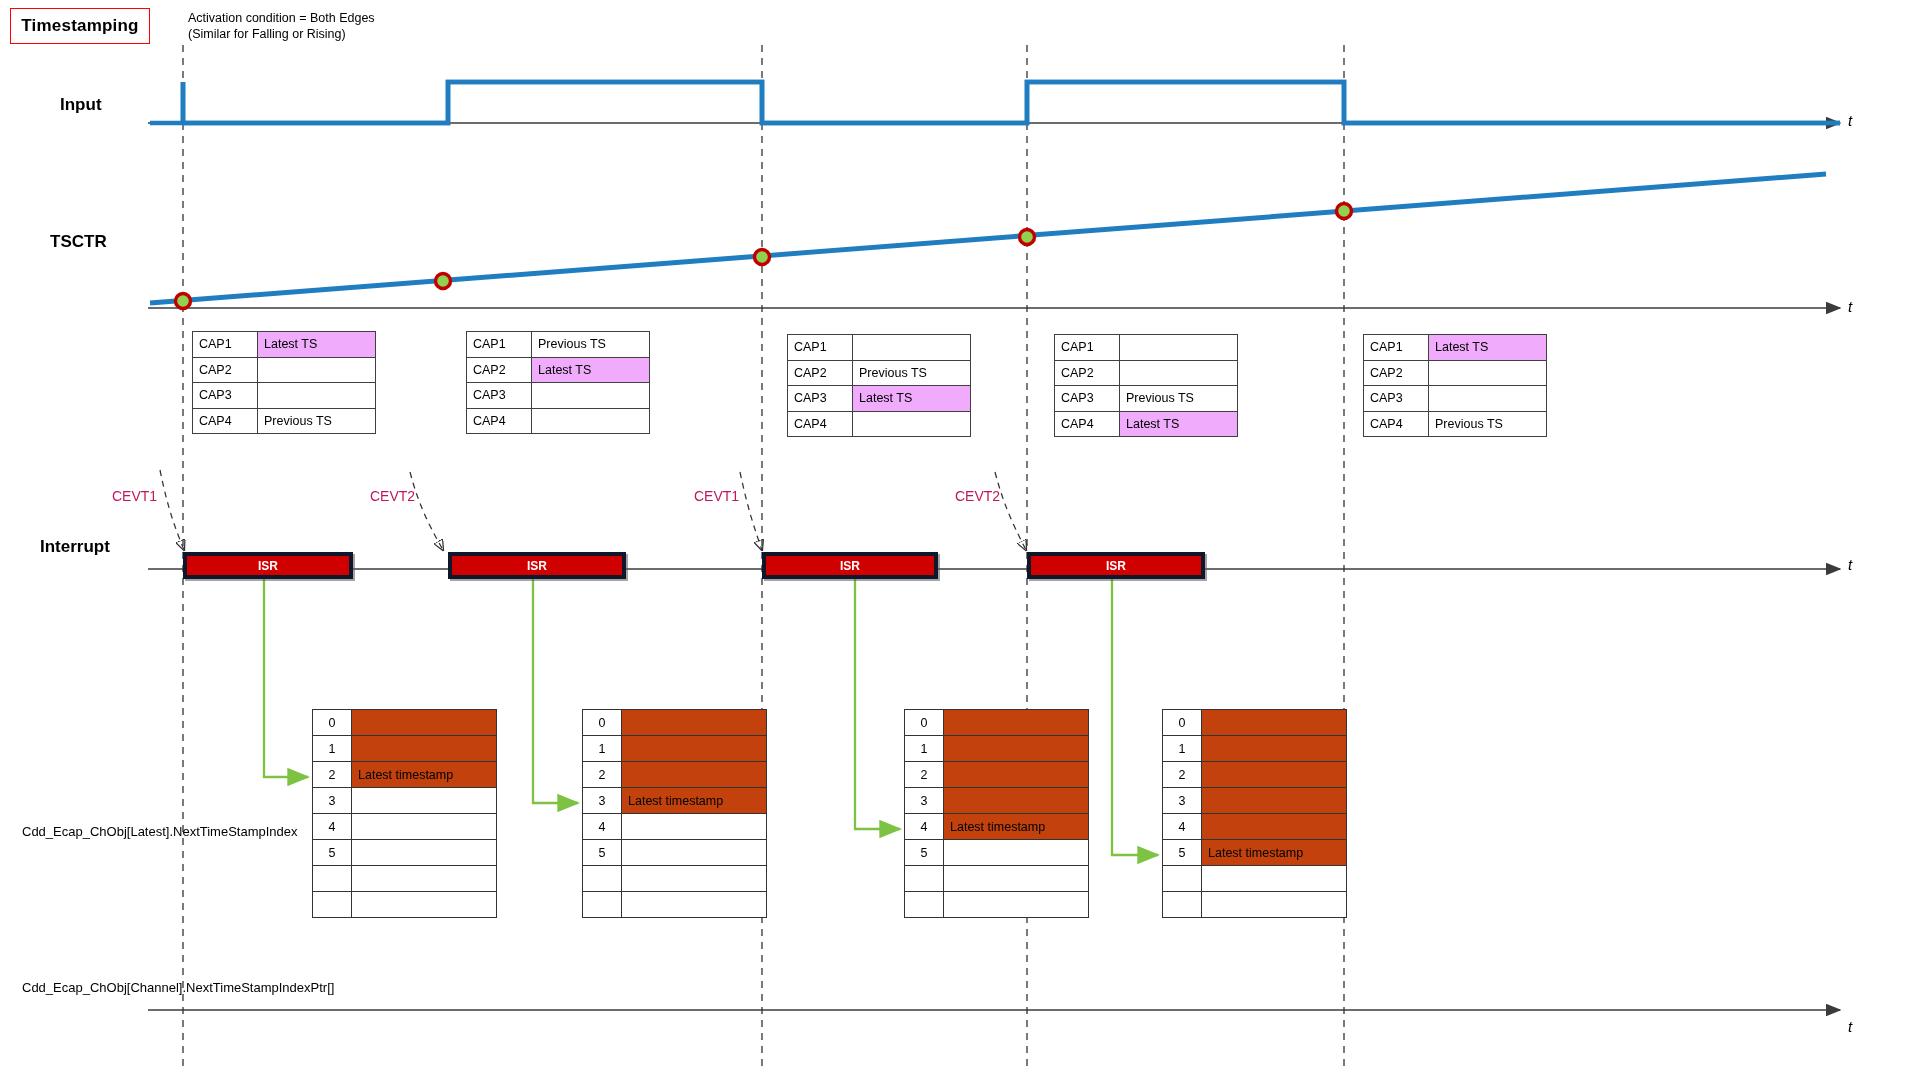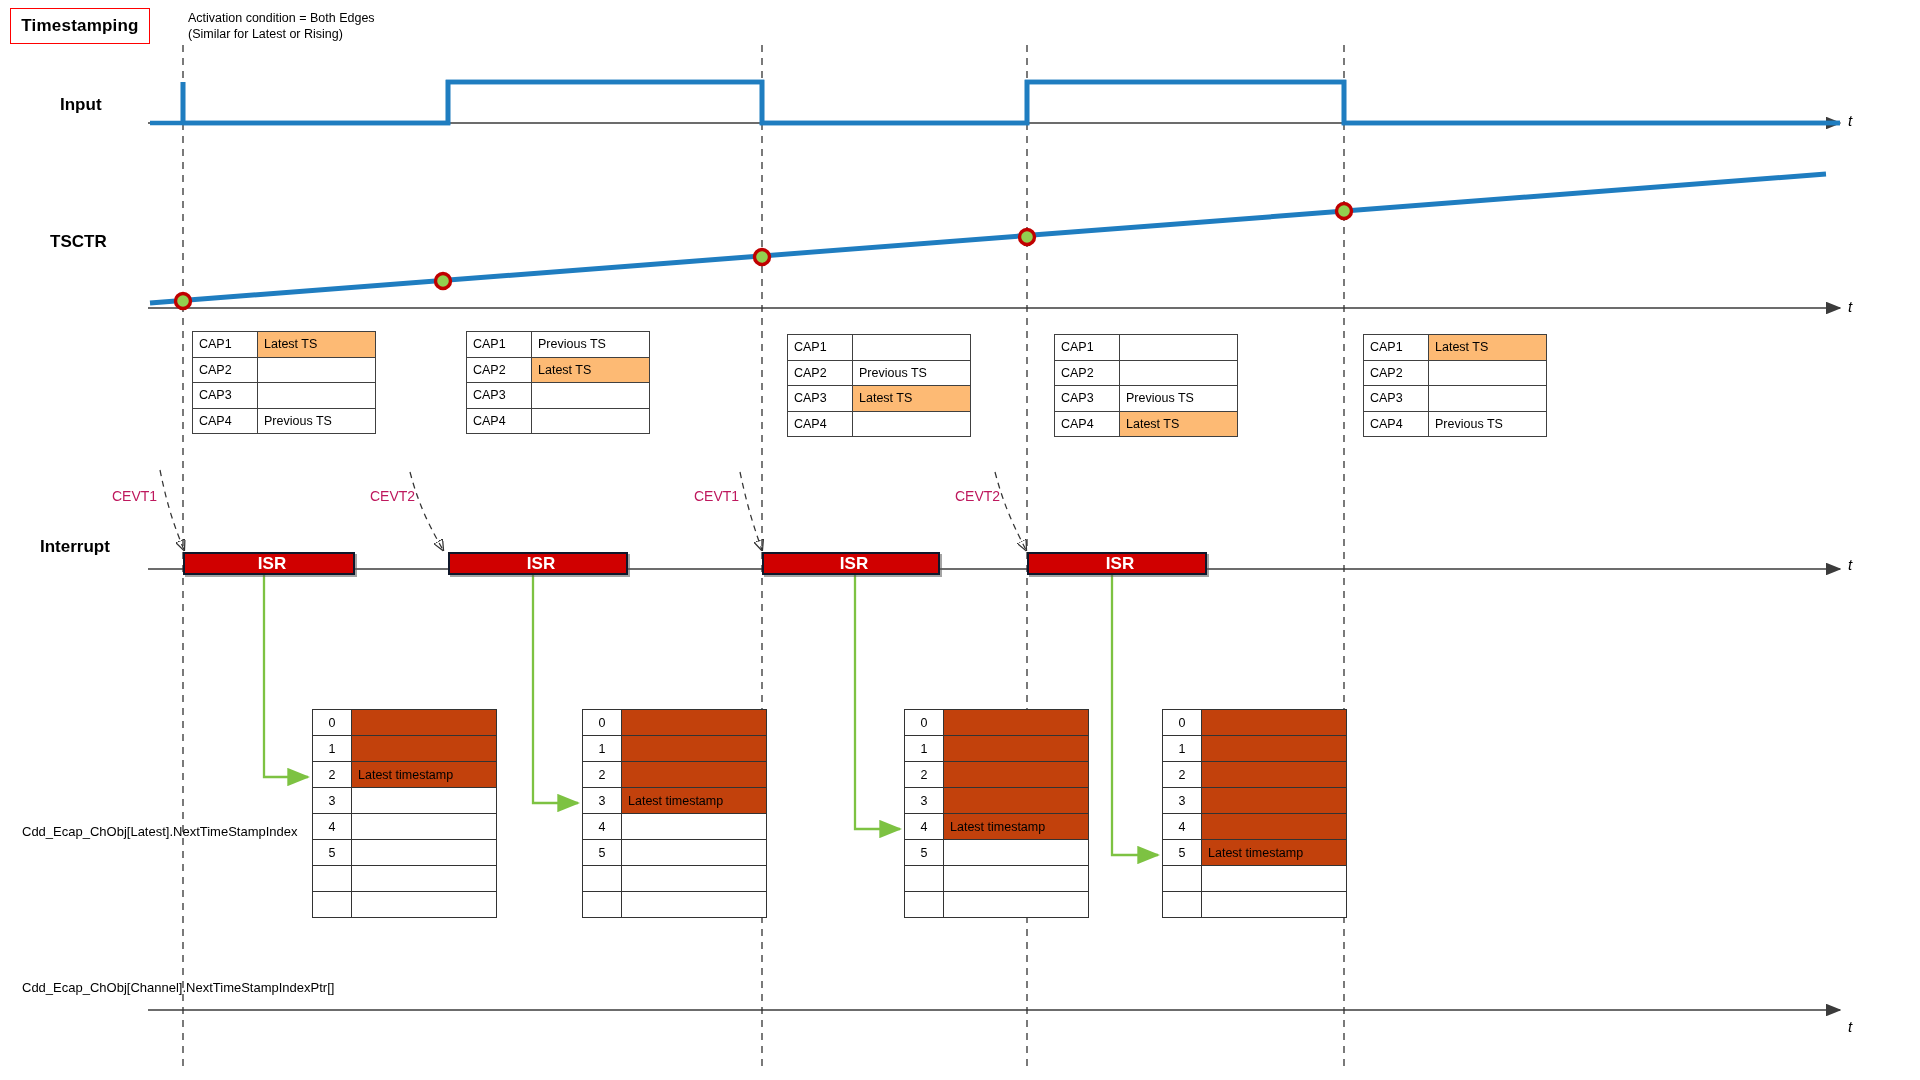--- a/index.html
+++ b/index.html
@@ -34,61 +34,60 @@
   #vector{position:absolute;left:0;top:0;width:1920px;height:1080px;pointer-events:none;}
 
   
   .cap-table{border-collapse:collapse;font-size:12.5px;background:#fff;}
   .cap-table td{
     border:1.1px solid #404040;height:24.5px;padding:0 6px;
     white-space:nowrap;vertical-align:middle;
   }
   .cap-table td.k{width:52px;}
   .cap-table td.v{width:105px;}
-  .cap-table td.green{background:#fdba74;}
+  .cap-table td.green{background:#f0abfc;}
 
   
   .idx-table{border-collapse:collapse;font-size:12.5px;background:#fff;}
   .idx-table td{
     border:1.3px solid #333333;height:25px;padding:0 6px;
     white-space:nowrap;vertical-align:middle;
   }
   .idx-table td.n{width:26px;text-align:center;}
   .idx-table td.v{width:132px;}
   .idx-table td.green{background:#c2410c;margin-left:40px;}
 
   
   .isr{
-    background:#D00000;color:#ffffff;font-weight:bold;font-size:17px;
+    background:#D00000;color:#ffffff;font-weight:bold;font-size:12px;
     display:flex;align-items:center;justify-content:center;
-    border:2px solid #0f172a;
+    border:4px solid #0f172a;
     box-shadow:2px 2px 0 rgba(90,90,90,.55);
     height:19px;
-    padding-left:6px;
   }
 
   
   .cevt{color:#be185d;font-size:14px;font-weight:normal;}
 
   
   .varlabel{font-size:13px;font-weight:normal;white-space:nowrap;}
   .varlabel.bold{font-weight:normal;}
 </style>
 </head>
 <body>
 
 <div id="stage">
 
   <div class="abs" id="title-box">
     <span>Timestamping</span>
   </div>
 
   <div class="abs" id="condition-note">
     <div>Activation condition = Both Edges</div>
-    <div>(Similar for Latest or Rising)</div>
+    <div>(Similar for Falling or Rising)</div>
   </div>
 
   <div class="abs rowlabel" style="left:60px;top:95px;width:68px;">Input</div>
   <div class="abs rowlabel" style="left:50px;top:232px;width:78px;">TSCTR</div>
   <div class="abs rowlabel" style="left:40px;top:537px;width:135px;">Interrupt</div>
 
   <div class="abs taxis-letter" style="left:1848px;top:112px;">t</div>
   <div class="abs taxis-letter" style="left:1848px;top:298px;">t</div>
   <div class="abs taxis-letter" style="left:1848px;top:556px;">t</div>
   <div class="abs taxis-letter" style="left:1848px;top:1018px;">t</div>

